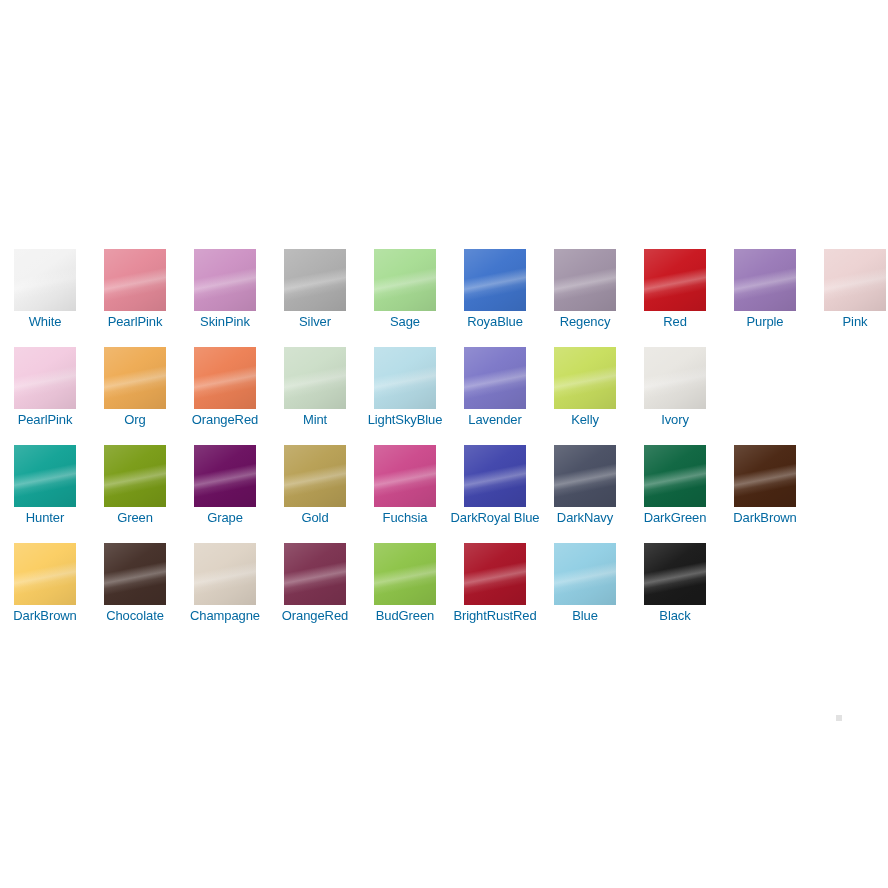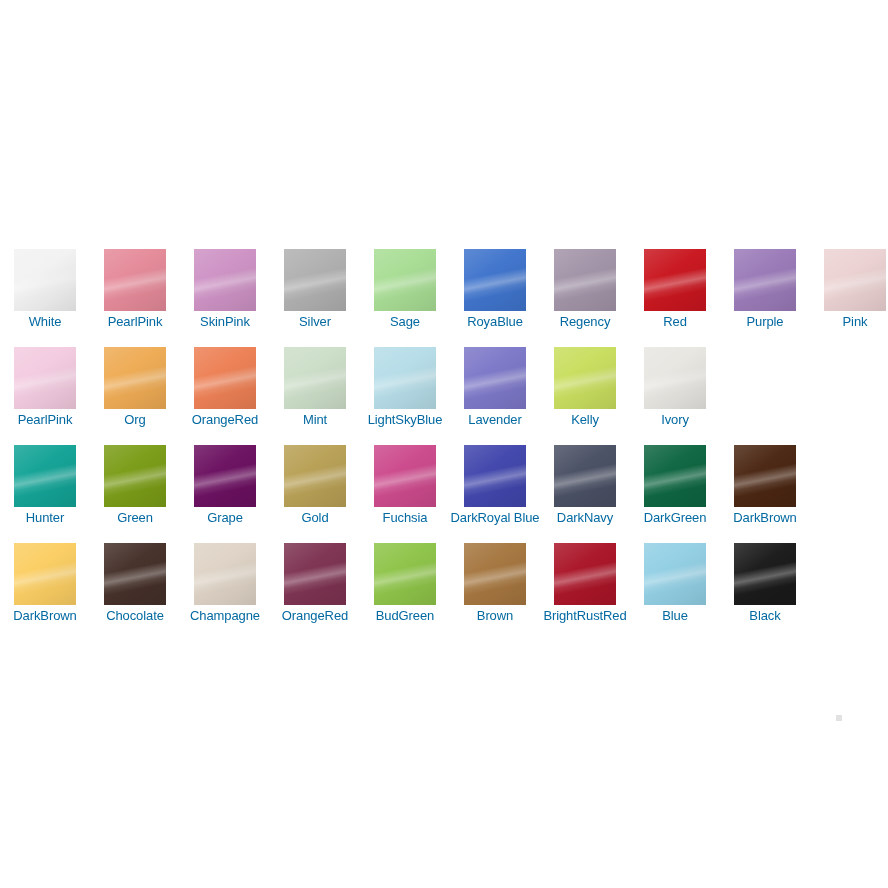--- a/index.html
+++ b/index.html
@@ -229,24 +229,20 @@
       </div>
       <div class="swatch-cell">
         <div class="swatch-chip" style="background-color: rgb(125, 51, 81);"></div>
         <div class="swatch-label">OrangeRed</div>
       </div>
       <div class="swatch-cell">
         <div class="swatch-chip" style="background-color: rgb(142, 196, 73);"></div>
         <div class="swatch-label">BudGreen</div>
       </div>
       <div class="swatch-cell">
-        <div class="swatch-chip" style="background-color: rgb(165, 118, 63);"></div>
-        <div class="swatch-label">Brown</div>
-      </div>
-      <div class="swatch-cell">
         <div class="swatch-chip" style="background-color: rgb(170, 21, 40);"></div>
         <div class="swatch-label">BrightRustRed</div>
       </div>
       <div class="swatch-cell">
         <div class="swatch-chip" style="background-color: rgb(146, 207, 228);"></div>
         <div class="swatch-label">Blue</div>
       </div>
       <div class="swatch-cell">
         <div class="swatch-chip" style="background-color: rgb(26, 26, 26);"></div>
         <div class="swatch-label">Black</div>

